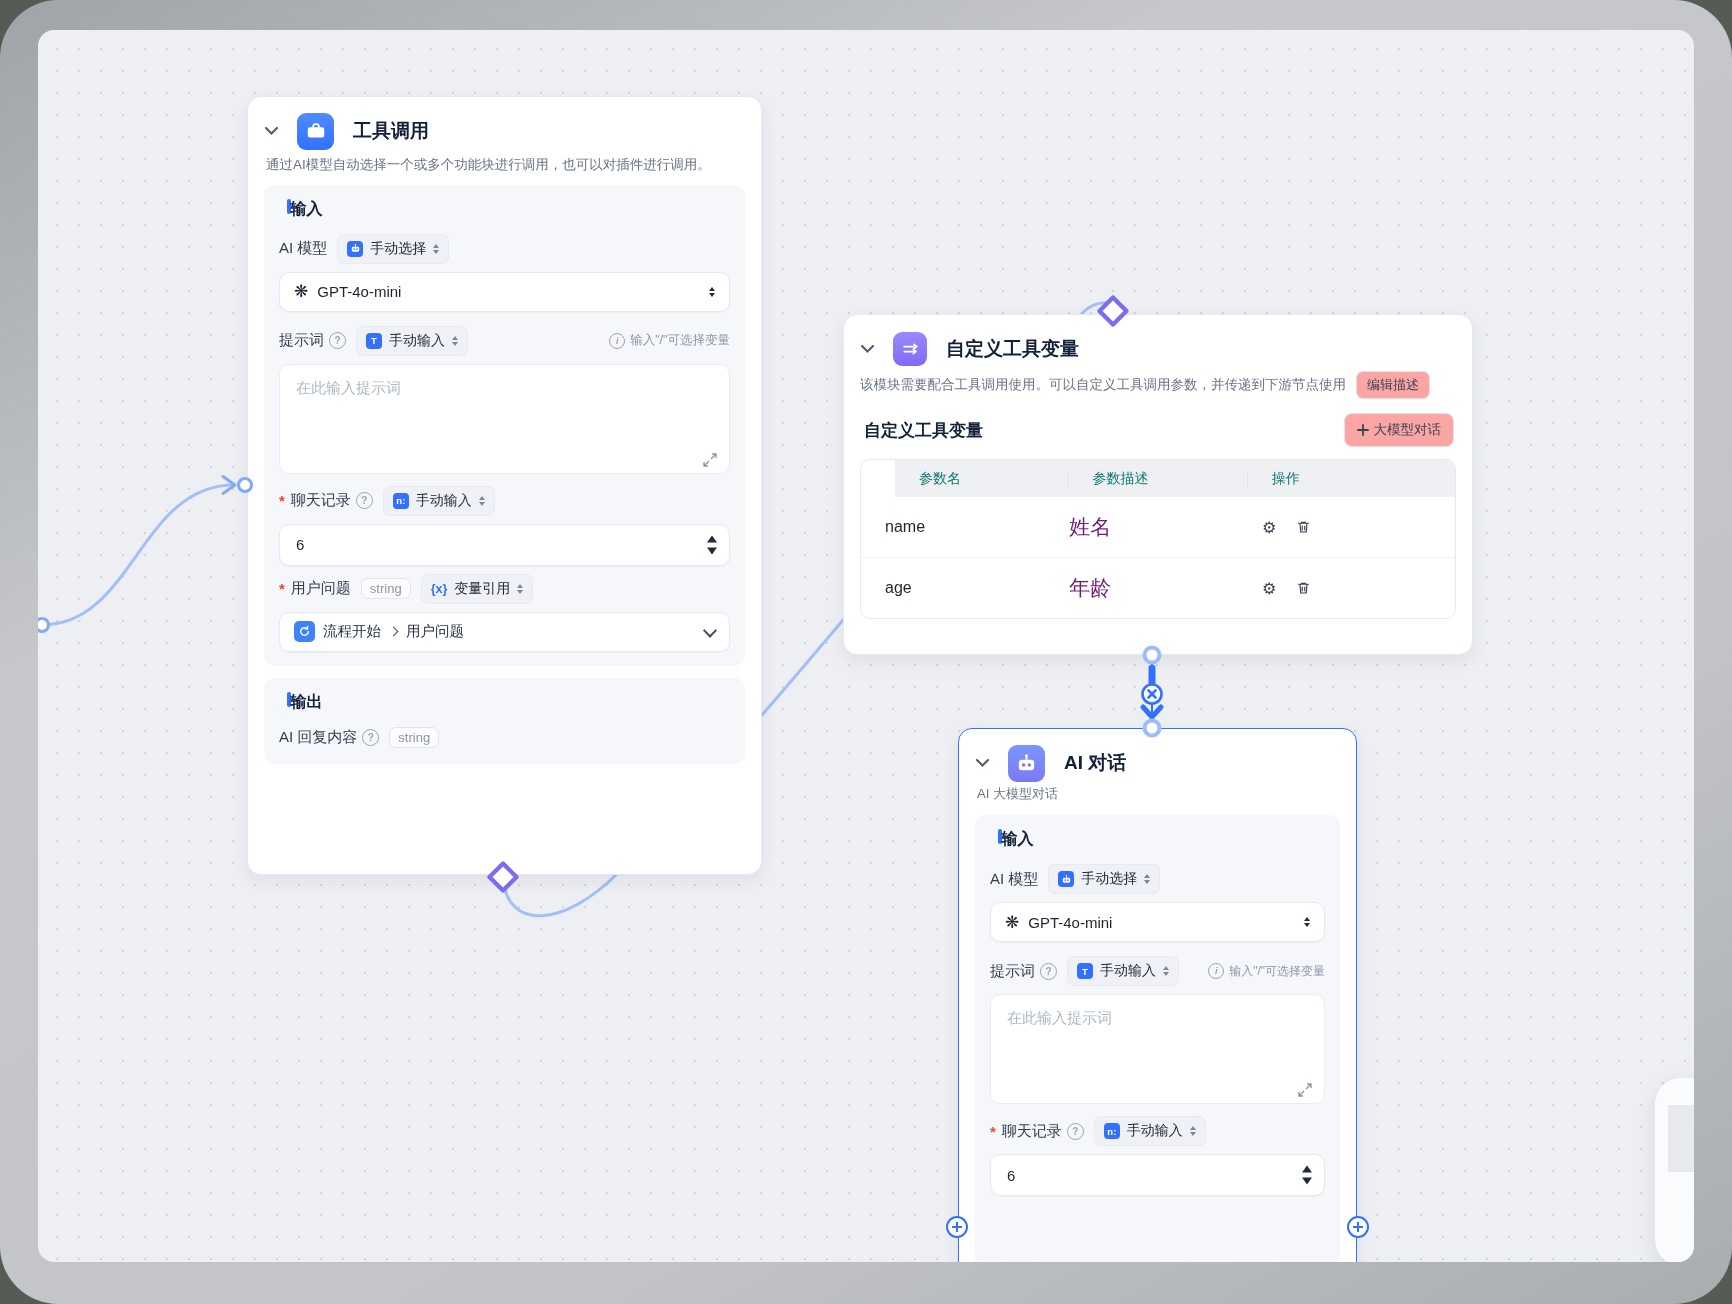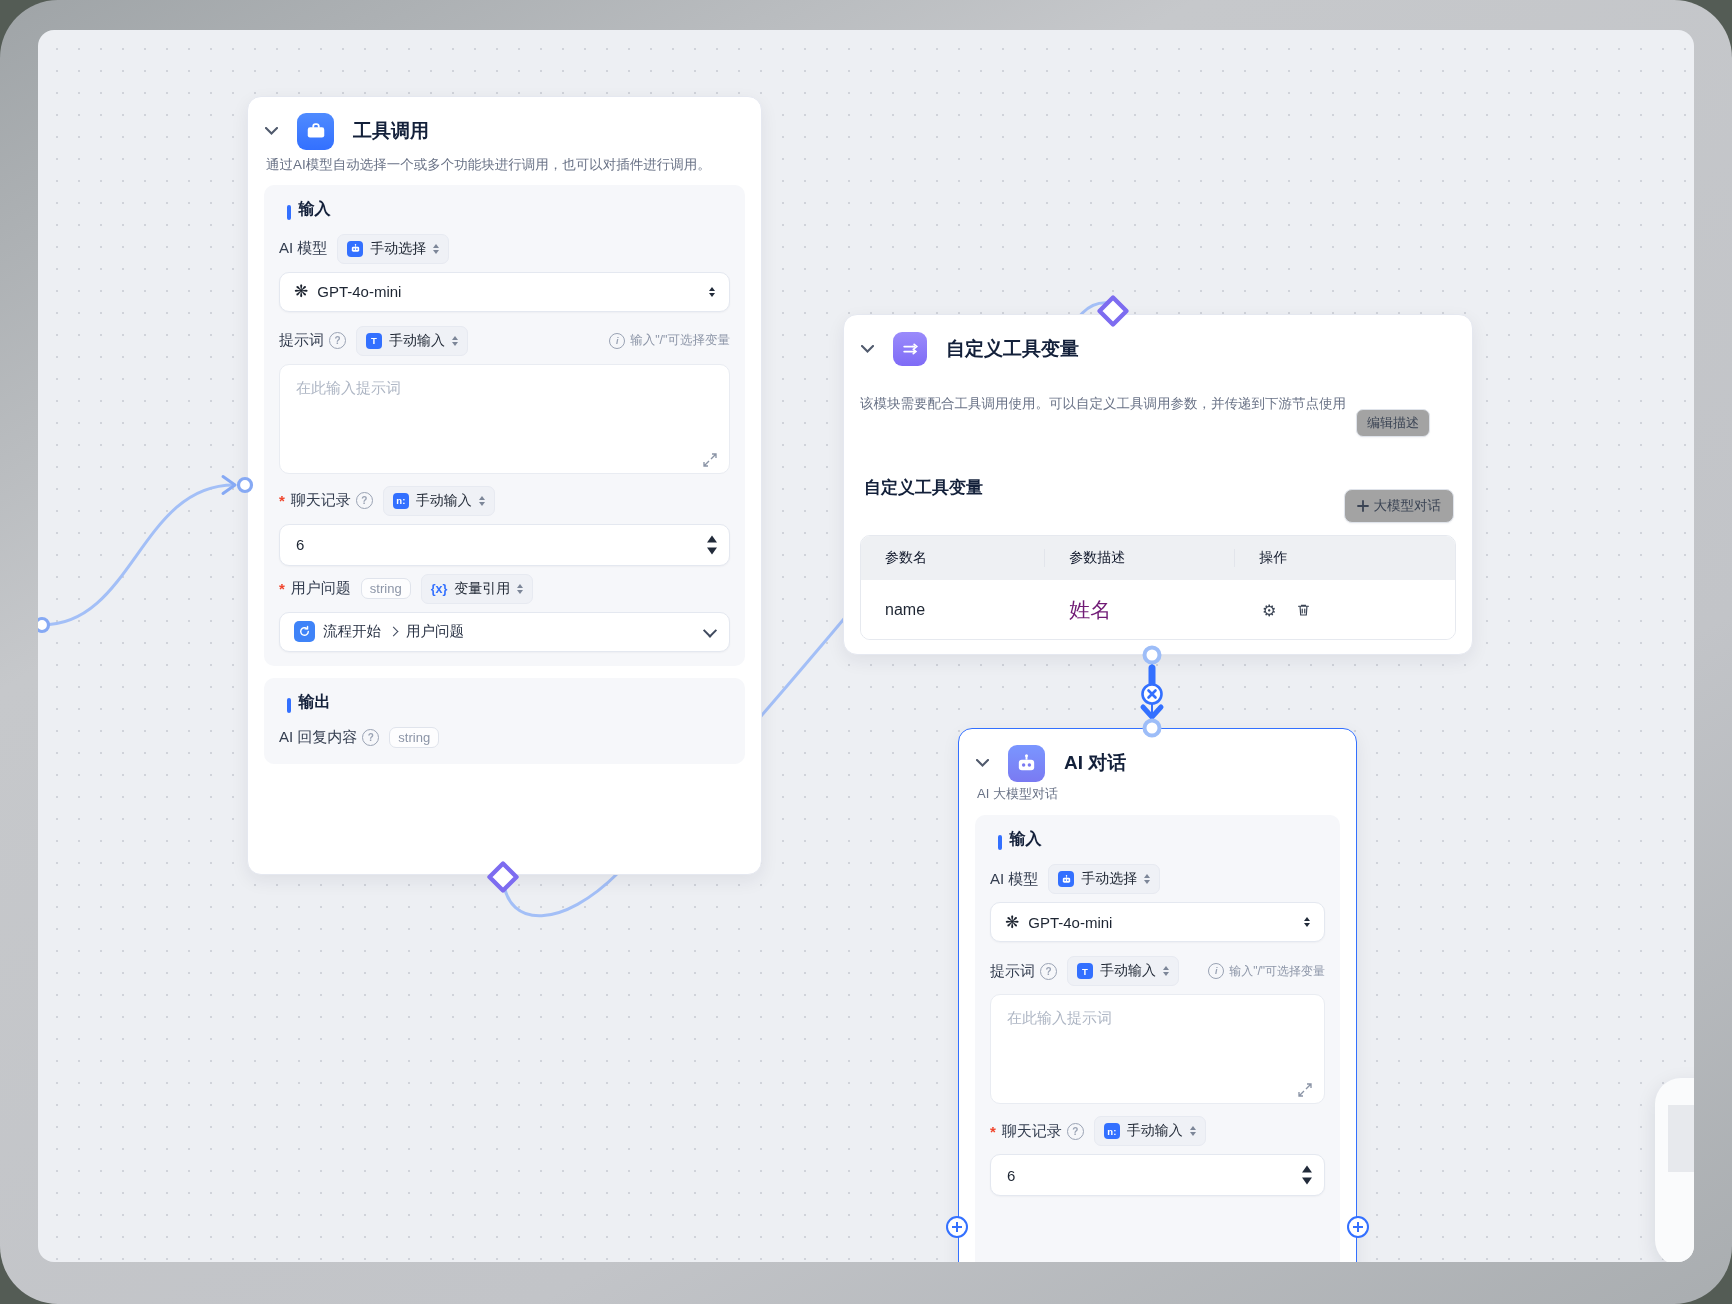--- a/index.html
+++ b/index.html
@@ -19,21 +19,21 @@
   .nhead{display:flex;align-items:center;gap:19px;min-height:40px;}
   .chev-collapse{width:14px;height:14px;display:inline-flex;align-items:center;justify-content:center;cursor:pointer;}
   .nicon{width:37px;height:37px;border-radius:9px;display:flex;align-items:center;justify-content:center;flex:0 0 auto;}
   .nicon.blue{background:linear-gradient(180deg,#4f8bff,#3370ff);}
   .nicon.purple{background:linear-gradient(180deg,#9a8bfb,#7f6bf6);}
   .nicon.indigo{background:linear-gradient(180deg,#7a96ff,#7a7af2);}
   .ntitle{font-size:19px;font-weight:bold;color:#13203a;}
   .ndesc{font-size:13.5px;color:#697286;margin:4px 0 10px 2px;line-height:1.45;}
   .nsub{font-size:13px;color:#697286;margin:2px 0 12px 2px;}
   .section{background:#f6f7fa;border-radius:10px;padding:14px 15px;box-sizing:border-box;}
-  .sechead{display:flex;align-items:flex-end;gap:8px;font-size:16px;font-weight:bold;color:#13203a;margin-bottom:14px;padding-left:8px;}
+  .sechead{display:flex;align-items:flex-start;font-size:16px;font-weight:bold;color:#13203a;margin-bottom:14px;padding-left:8px;}
   .secbar{width:3.5px;height:15px;border-radius:2px;background:#3370ff;}
   .frow{display:flex;align-items:center;gap:10px;margin-bottom:8px;}
   .flabel{font-size:15px;color:#333d4f;font-weight:500;display:inline-flex;align-items:center;gap:5px;}
   .req{color:#f0452c;font-weight:bold;margin-right:1px;}
   .qcirc{width:15px;height:15px;border:1.3px solid #9aa3b4;border-radius:50%;color:#9aa3b4;
     font-size:10px;display:inline-flex;align-items:center;justify-content:center;font-weight:bold;}
   .badge{display:inline-flex;align-items:center;gap:7px;background:#eff1f6;border:1px solid #e7eaf1;
     border-radius:7px;padding:3px 9px;height:22px;font-size:14px;font-weight:500;color:#1d2532;cursor:pointer;}
   .bicon{width:16px;height:16px;border-radius:4px;background:#3370ff;color:#fff;font-size:9.5px;font-weight:bold;
     display:inline-flex;align-items:center;justify-content:center;flex:0 0 auto;}
@@ -61,27 +61,27 @@
     padding:14px 16px;font-size:15px;color:#1d2532;background:#fff;outline:none;font-family:"Liberation Sans",sans-serif;}
   .ta textarea::placeholder{color:#aeb6c4;}
   .expand{position:absolute;right:12px;bottom:10px;width:16px;height:16px;cursor:pointer;}
   .refsel{display:flex;align-items:center;gap:8px;background:#fff;border:1px solid #e4e8f0;border-radius:10px;
     height:38px;padding:0 14px;font-size:14.5px;color:#2a3345;cursor:pointer;box-shadow:0 1px 2px rgba(16,24,40,.04);}
   .refico{width:21px;height:21px;border-radius:5px;background:#3f83f8;display:inline-flex;align-items:center;justify-content:center;}
   .sep{width:6px;height:6px;border-right:1.8px solid #3f4a5e;border-top:1.8px solid #3f4a5e;transform:rotate(45deg);margin:0 1px;}
   .typechip{border:1px solid #e0e4ec;border-radius:7px;padding:2px 8px;font-size:13px;color:#8c95a7;background:#fdfdfe;}
   .footer{margin-top:auto;border-top:1px solid #eef0f4;display:flex;align-items:center;justify-content:center;gap:8px;
     height:46px;font-size:15px;font-weight:bold;color:#2f3a4e;cursor:pointer;margin-left:-16px;margin-right:-16px;margin-bottom:-14px;}
-  .btn{display:inline-flex;align-items:center;gap:5px;background:#a3a3a3;border:1px solid #dfe3ea;border-radius:8px;
-    color:#3b4454;cursor:pointer;box-shadow:0 1px 2px rgba(16,24,40,.04);margin-top:38px;}
+  .btn{display:inline-flex;align-items:center;gap:5px;background:#fca5a5;border:1px solid #dfe3ea;border-radius:8px;
+    color:#3b4454;cursor:pointer;box-shadow:0 1px 2px rgba(16,24,40,.04);}
   .btn.sm{height:26px;padding:0 10px;font-size:13px;border-radius:7px;}
   .btn.md{height:32px;padding:0 12px;font-size:13.5px;}
   .ptitle{font-size:17px;font-weight:bold;color:#13203a;}
   .tbl{border:1px solid #e6e9ef;border-radius:10px;overflow:hidden;margin-top:12px;background:#fff;}
-  .tblhead{display:flex;background:#eef0f3;height:44px;align-items:center;font-size:14px;color:#0f172a;font-weight:500;}
+  .tblhead{display:flex;background:#eef0f3;height:37px;align-items:center;font-size:14px;color:#0f766e;font-weight:500;margin-left:34px;}
   .tblhead .c2,.tblhead .c3{box-shadow:-1px 0 0 #e2e5eb;}
   .trow{display:flex;height:60px;align-items:center;border-top:1px solid #eef0f4;background:#fff;}
   .c1{width:31%;padding-left:24px;box-sizing:border-box;}
   .c2{width:32%;padding-left:24px;box-sizing:border-box;}
   .c3{width:37%;padding-left:24px;box-sizing:border-box;display:flex;gap:14px;align-items:center;}
   .pname{font-size:16px;color:#1d2532;}
   .pdesc{font-size:21px;color:#701a75;}
   .rowico{width:20px;height:20px;display:inline-flex;align-items:center;justify-content:center;color:#3b4454;cursor:pointer;font-size:16px;}
   .plus-handle{position:absolute;width:22px;height:22px;border-radius:50%;background:#fff;border:2px solid #3370ff;
     box-sizing:border-box;z-index:7;cursor:crosshair;}

